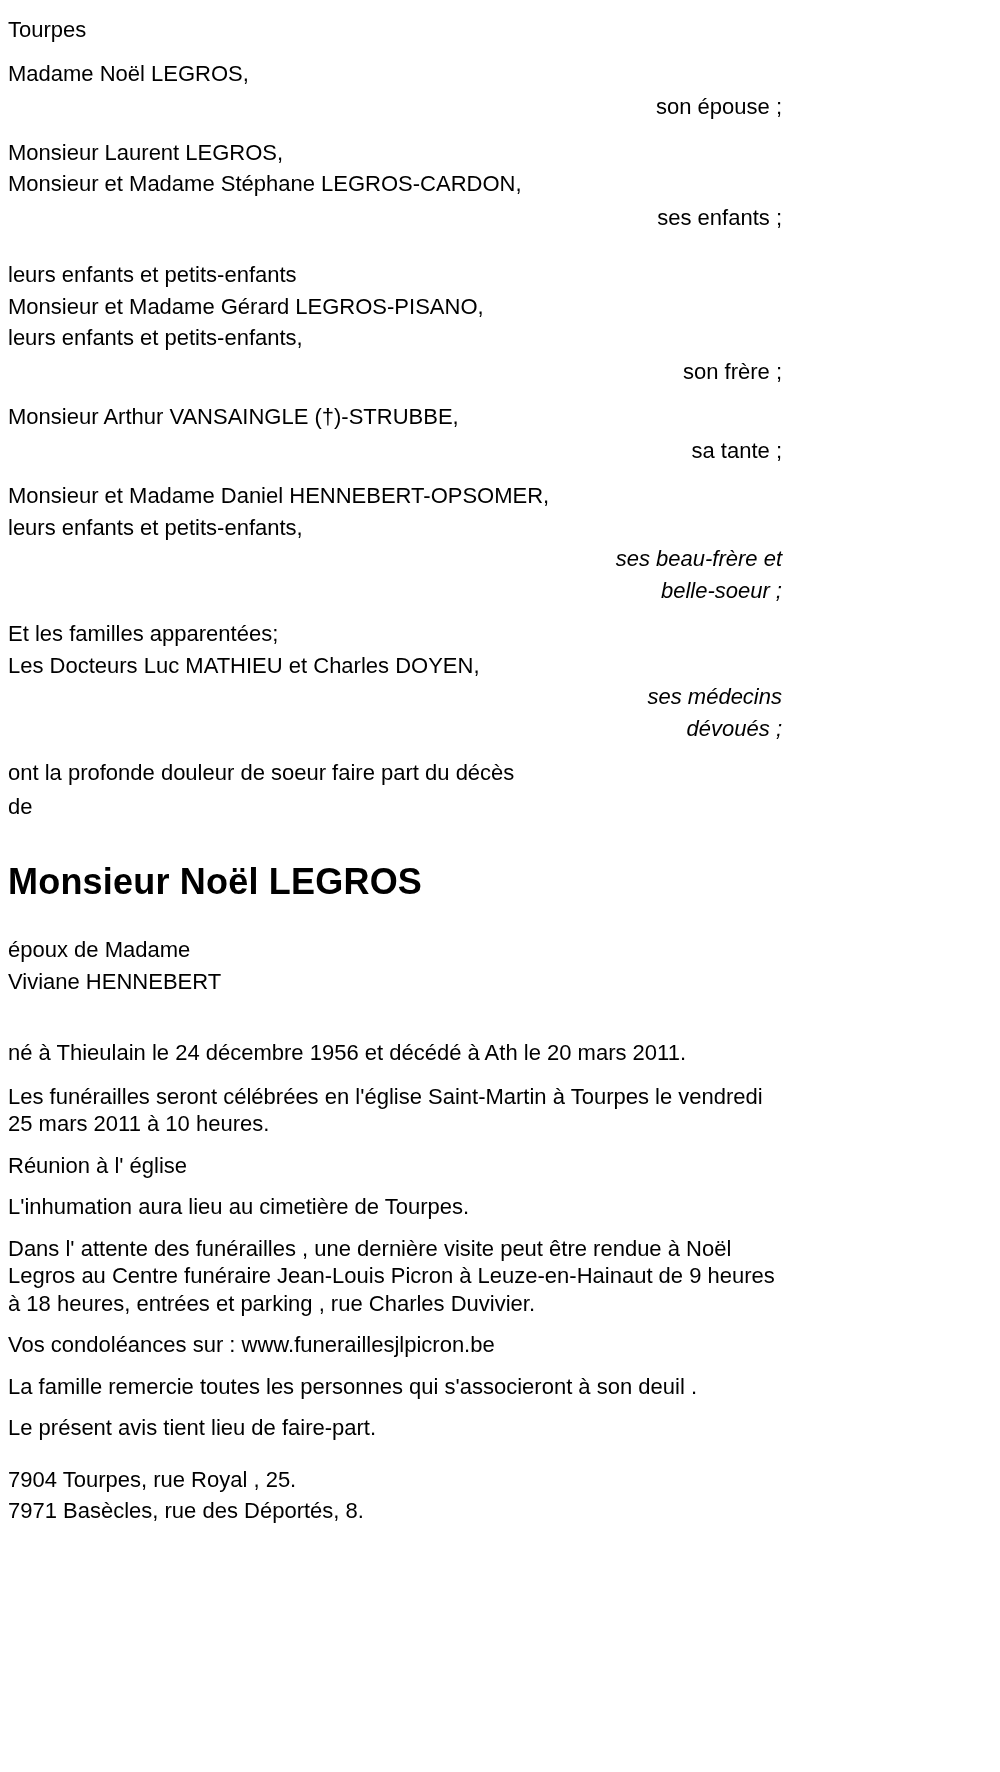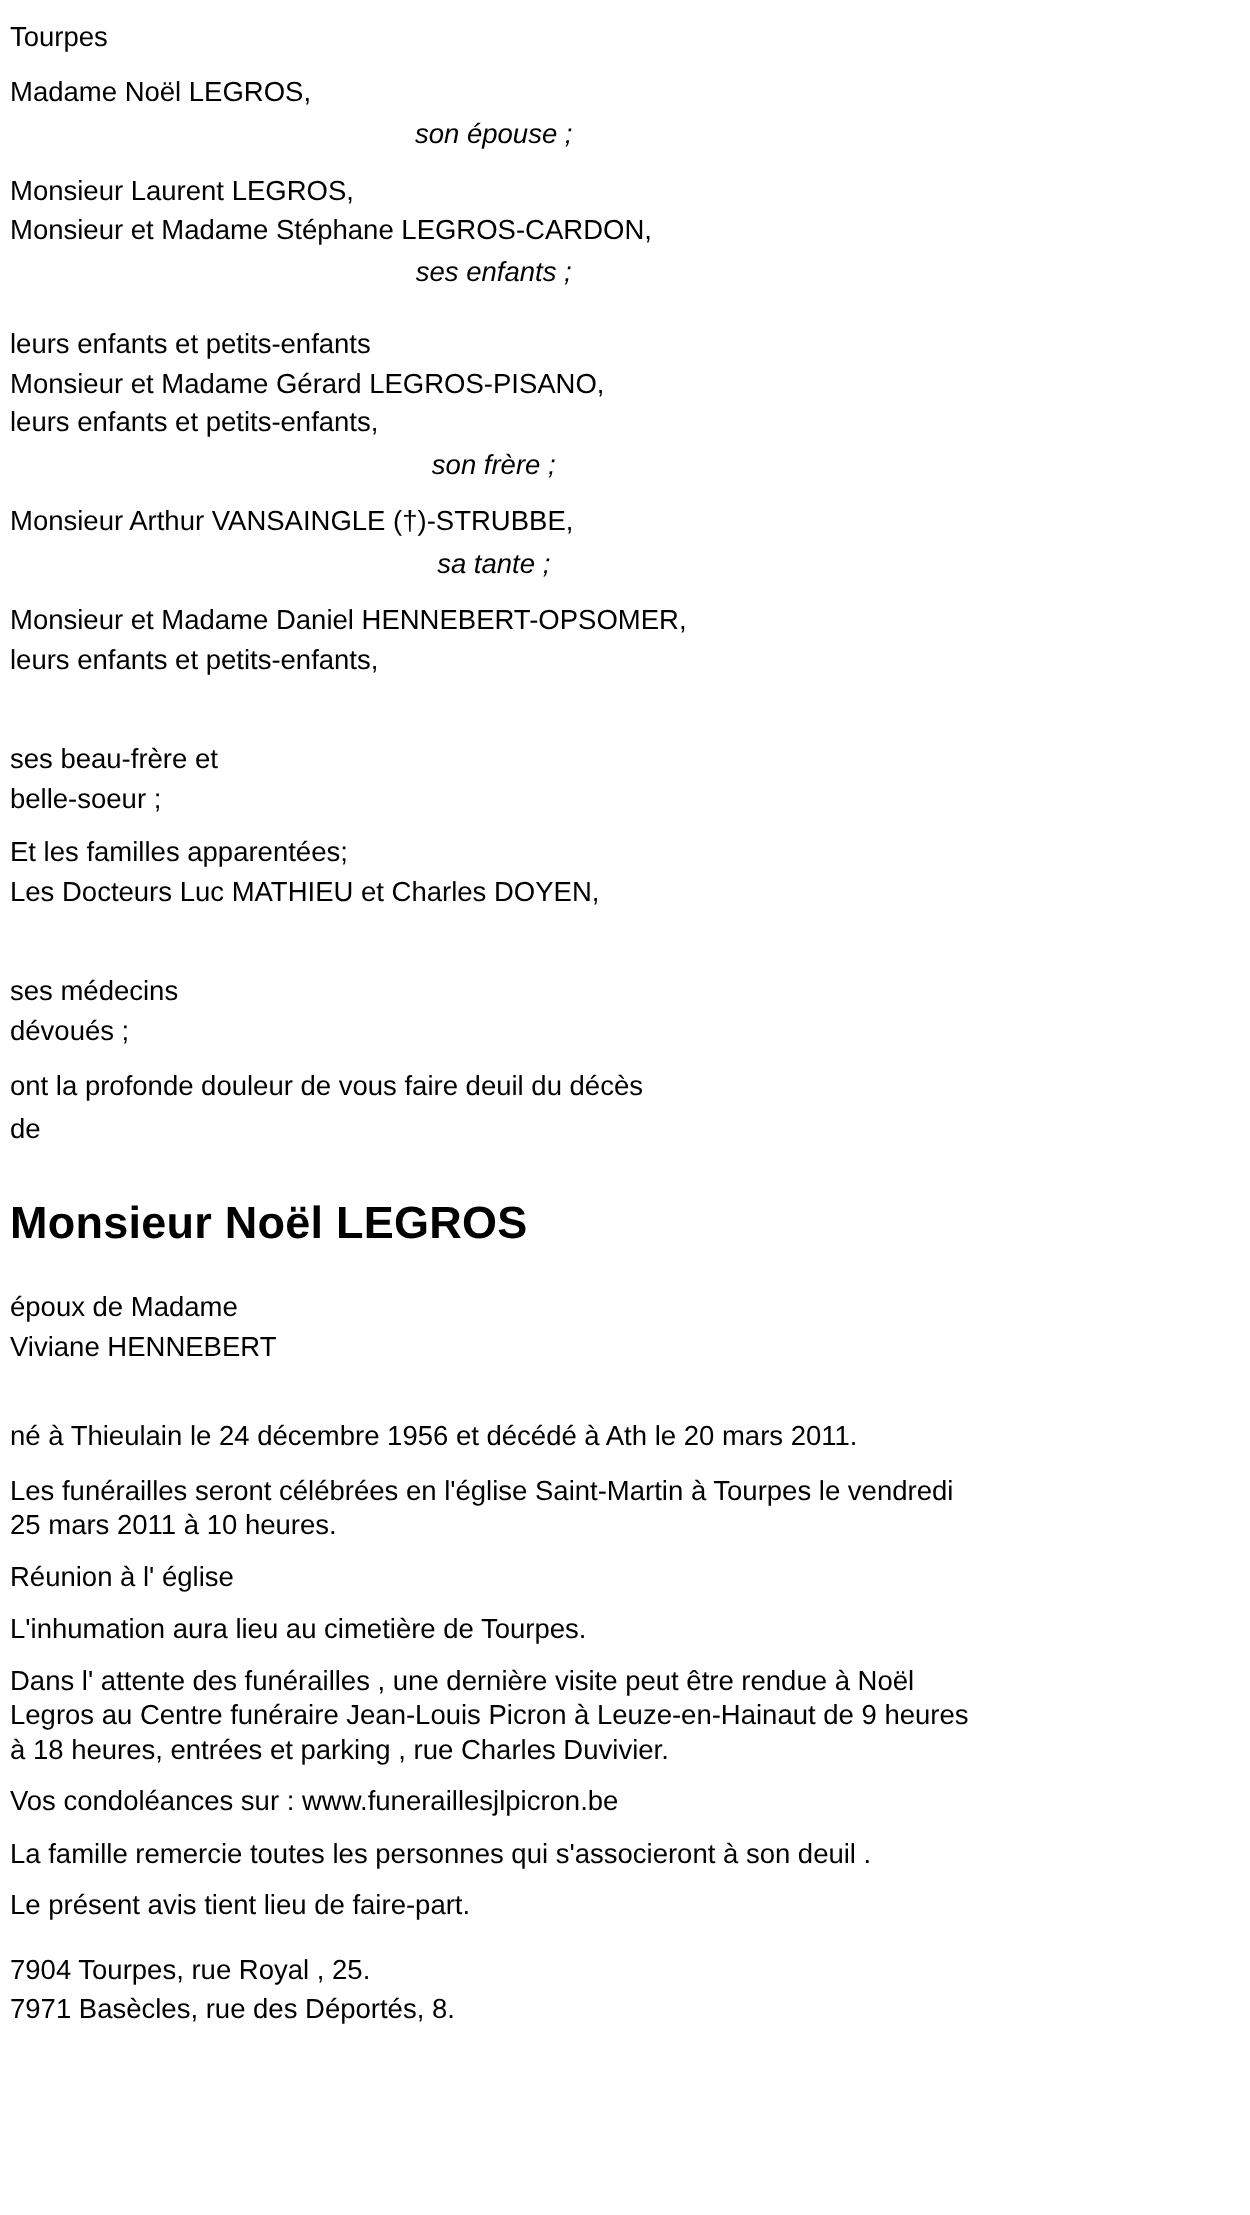--- a/index.html
+++ b/index.html
@@ -27,27 +27,27 @@
     position: relative;
     width: 100%;
   }
   .name-line {
     display: block;
     white-space: nowrap;
     padding: 2px 0 2px 0;
   }
   .relation {
     display: block;
-    text-align: center;
-    font-style: italic;
+    text-align: right;
     padding: 4px 0 4px 0;
   }
   .relation-wrap {
     display: block;
-    margin-top: 48px;
+    text-align: right;
+    font-style: italic;
   }
   .relation-wrap span {
     display: block;
     padding: 2px 0;
   }
 
   .gap-sm { height: 12px; }
   .gap-lg { height: 30px; }
 
   .lead {
@@ -136,21 +136,21 @@
     <div class="name-line">Et les familles apparentées;</div>
     <div class="name-line">Les Docteurs Luc MATHIEU et Charles DOYEN,</div>
     <div class="relation-wrap">
       <span>ses médecins</span>
       <span>dévoués ;</span>
     </div>
   </div>
 
   <div class="gap-sm"></div>
 
-  <div class="lead">ont la profonde douleur de vous faire deuil du décès</div>
+  <div class="lead">ont la profonde douleur de soeur faire part du décès</div>
   <div class="lead">de</div>
 
   <h1 class="deceased">Monsieur Noël LEGROS</h1>
 
   <div class="spouse-line">époux de Madame</div>
   <div class="spouse-line">Viviane HENNEBERT</div>
 
   <div class="gap-lg"></div>
 
   <p class="body-para">né à Thieulain le 24 décembre 1956 et décédé à Ath le 20 mars 2011.</p>

